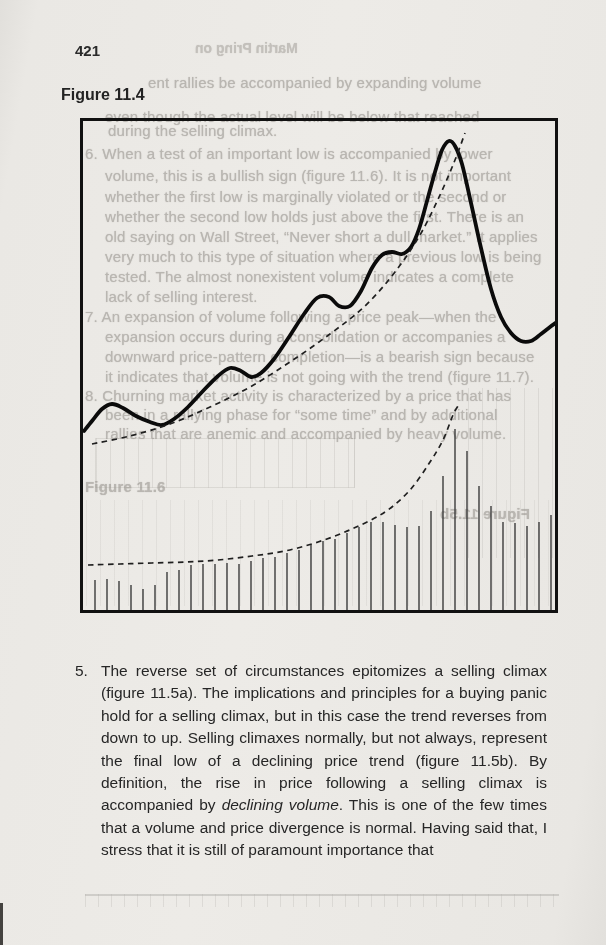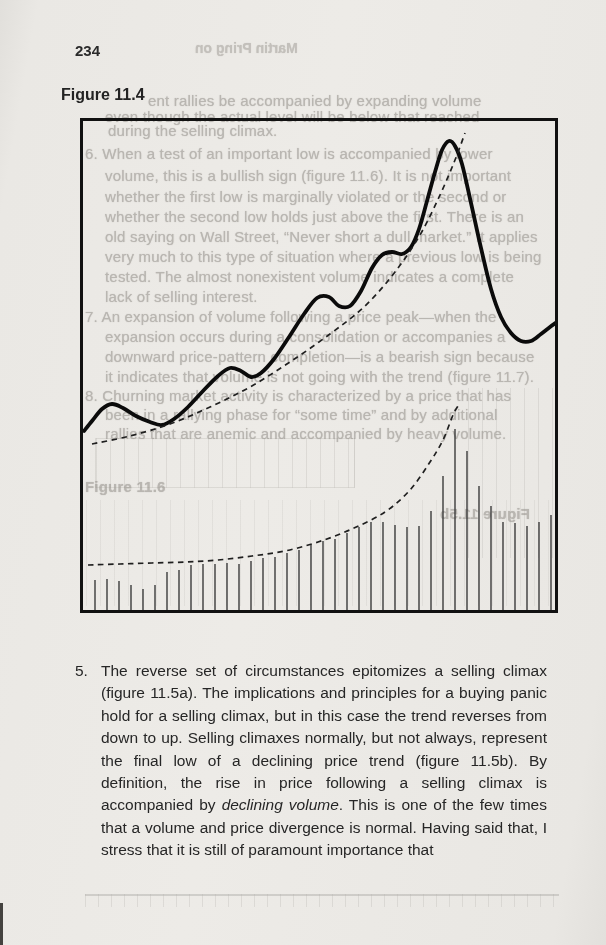--- a/index.html
+++ b/index.html
@@ -56,21 +56,21 @@
   .italic{font-style:italic;}
 </style>
 </head>
 <body>
 
 <div class="page">
 
   <div class="ghost-layer">
     <div class="ghost-header">Martin Pring on</div>
     <div id="ghost-lines">
-        <div class="ghost-line" style="left: 148px; top: 92px;">ent rallies be accompanied by expanding volume</div>
+        <div class="ghost-line" style="left: 148px; top: 74px;">ent rallies be accompanied by expanding volume</div>
         <div class="ghost-line" style="left: 105px; top: 108px;">even though the actual level will be below that reached</div>
         <div class="ghost-line" style="left: 100px; top: 122px; margin-left: 8px;">during the selling climax.</div>
         <div class="ghost-line" style="left: 85px; top: 145px;">6. When a test of an important low is accompanied by lower</div>
         <div class="ghost-line" style="left: 105px; top: 167px;">volume, this is a bullish sign (figure 11.6).  It is not important</div>
         <div class="ghost-line" style="left: 105px; top: 188px;">whether the first low is marginally violated or the second or</div>
         <div class="ghost-line" style="left: 105px; top: 208px;">whether the second low holds just above the first.  There is an</div>
         <div class="ghost-line" style="left: 105px; top: 228px;">old saying on Wall Street, “Never short a dull market.” It applies</div>
         <div class="ghost-line" style="left: 105px; top: 248px;">very much to this type of situation where a previous low is being</div>
         <div class="ghost-line" style="left: 105px; top: 268px;">tested.  The almost nonexistent volume indicates a complete</div>
         <div class="ghost-line" style="left: 105px; top: 288px;">lack of selling interest.</div>
@@ -84,21 +84,21 @@
         <div class="ghost-line bold" style="left: 85px; top: 460px; margin-top: 18px;">Figure 11.6</div>
         <div class="ghost-line bold mirrored" style="left: 440px; top: 505px;">Figure 11.5b</div>
       </div>
     <div class="ghost-band ghost-box" style="left:95px;top:438px;width:258px;height:48px;"></div>
     <div class="ghost-band" style="left:468px;top:388px;width:86px;height:170px;"></div>
     <div class="ghost-band" style="left:86px;top:500px;width:468px;height:106px;opacity:.35;"></div>
     <div class="ghost-baseline"></div>
   </div>
 
   <div class="running-header">
-    <span>234</span>
+    <span>421</span>
   </div>
 
   <div class="figure-label">Figure 11.4</div>
 
   <div class="chart-frame">
     <svg id="chart-svg" viewBox="83 121 472 489" preserveAspectRatio="none">
         <path d="M84 431C85.33333333333333 429.3333333333333 89 424.6666666666667 92 421C95 417.3333333333333 98.66666666666667 411.8333333333333 102 409C105.33333333333333 406.1666666666667 108.5 404.1666666666667 112 404C115.5 403.8333333333333 119 406 123 408C127 410 131.5 413.6666666666667 136 416C140.5 418.3333333333333 145.66666666666666 420.5 150 422C154.33333333333334 423.5 158 425.5 162 425C166 424.5 169.66666666666666 422 174 419C178.33333333333334 416 183.16666666666666 411.6666666666667 188 407C192.83333333333334 402.3333333333333 198 396.1666666666667 203 391C208 385.8333333333333 213.5 379.8333333333333 218 376C222.5 372.1666666666667 226.16666666666666 368.8333333333333 230 368C233.83333333333334 367.1666666666667 237.5 369.5 241 371C244.5 372.5 247.66666666666666 376.6666666666667 251 377C254.33333333333334 377.3333333333333 257.1666666666667 376 261 373C264.8333333333333 370 269.3333333333333 365 274 359C278.6666666666667 353 284 344.5 289 337C294 329.5 299.3333333333333 320.5 304 314C308.6666666666667 307.5 312.8333333333333 300.8333333333333 317 298C321.1666666666667 295.1666666666667 325.3333333333333 295.6666666666667 329 297C332.6666666666667 298.3333333333333 335.5 304.5 339 306C342.5 307.5 346.3333333333333 308.5 350 306C353.6666666666667 303.5 357.3333333333333 297.3333333333333 361 291C364.6666666666667 284.6666666666667 368.5 274 372 268C375.5 262 378.6666666666667 257.6666666666667 382 255C385.3333333333333 252.33333333333334 388.6666666666667 252.16666666666666 392 252C395.3333333333333 251.83333333333334 398.8333333333333 254.83333333333334 402 254C405.1666666666667 253.16666666666666 408.1666666666667 251.16666666666666 411 247C413.8333333333333 242.83333333333334 416.3333333333333 236.66666666666666 419 229C421.6666666666667 221.33333333333334 424.3333333333333 210.5 427 201C429.6666666666667 191.5 432.5 180.5 435 172C437.5 163.5 439.6666666666667 155.16666666666666 442 150C444.3333333333333 144.83333333333334 446.8333333333333 141.66666666666666 449 141C451.1666666666667 140.33333333333334 452.8333333333333 142.16666666666666 455 146C457.1666666666667 149.83333333333334 459.3333333333333 154.5 462 164C464.6666666666667 173.5 467.8333333333333 189 471 203C474.1666666666667 217 477.6666666666667 233.66666666666666 481 248C484.3333333333333 262.3333333333333 487.6666666666667 277.5 491 289C494.3333333333333 300.5 497.6666666666667 309.6666666666667 501 317C504.3333333333333 324.3333333333333 507.6666666666667 329 511 333C514.3333333333334 337 517.6666666666666 339.6666666666667 521 341C524.3333333333334 342.3333333333333 527.6666666666666 342.1666666666667 531 341C534.3333333333334 339.8333333333333 537.8333333333334 336.3333333333333 541 334C544.1666666666666 331.6666666666667 547.3333333333334 329 550 327C552.6666666666666 325 555.8333333333334 322.8333333333333 557 322" class="price-line"></path>
         <path d="M92 444C98.33333333333333 442.6666666666667 117 439.3333333333333 130 436C143 432.6666666666667 156.66666666666666 428.8333333333333 170 424C183.33333333333334 419.1666666666667 196.66666666666666 413.1666666666667 210 407C223.33333333333334 400.8333333333333 236.66666666666666 394.5 250 387C263.3333333333333 379.5 276.6666666666667 370.8333333333333 290 362C303.3333333333333 353.1666666666667 317.5 343.3333333333333 330 334C342.5 324.6666666666667 354.1666666666667 316.3333333333333 365 306C375.8333333333333 295.6666666666667 385.8333333333333 283.8333333333333 395 272C404.1666666666667 260.1666666666667 412.5 247.83333333333334 420 235C427.5 222.16666666666666 434.1666666666667 207.5 440 195C445.8333333333333 182.5 450.8333333333333 170.33333333333334 455 160C459.1666666666667 149.66666666666666 463.3333333333333 137.5 465 133" class="dashed-line"></path>
         <path d="M88 565C93.33333333333333 564.8333333333334 109.33333333333333 564.3333333333334 120 564C130.66666666666666 563.6666666666666 141.16666666666666 563.3333333333334 152 563C162.83333333333334 562.6666666666666 174 562.5 185 562C196 561.5 206.83333333333334 561 218 560C229.16666666666666 559 240.83333333333334 557.5 252 556C263.1666666666667 554.5 274 553.3333333333334 285 551C296 548.6666666666666 306.8333333333333 545.6666666666666 318 542C329.1666666666667 538.3333333333334 340.8333333333333 534 352 529C363.1666666666667 524 375.3333333333333 518.5 385 512C394.6666666666667 505.5 402.5 498.3333333333333 410 490C417.5 481.6666666666667 424.5 470.3333333333333 430 462C435.5 453.6666666666667 439.1666666666667 447.8333333333333 443 440C446.8333333333333 432.1666666666667 450.5 420.6666666666667 453 415C455.5 409.3333333333333 457.1666666666667 407.5 458 406" class="dashed-line"></path>
         <line x1="95" y1="610" x2="95" y2="580" class="vol-bar"></line>

